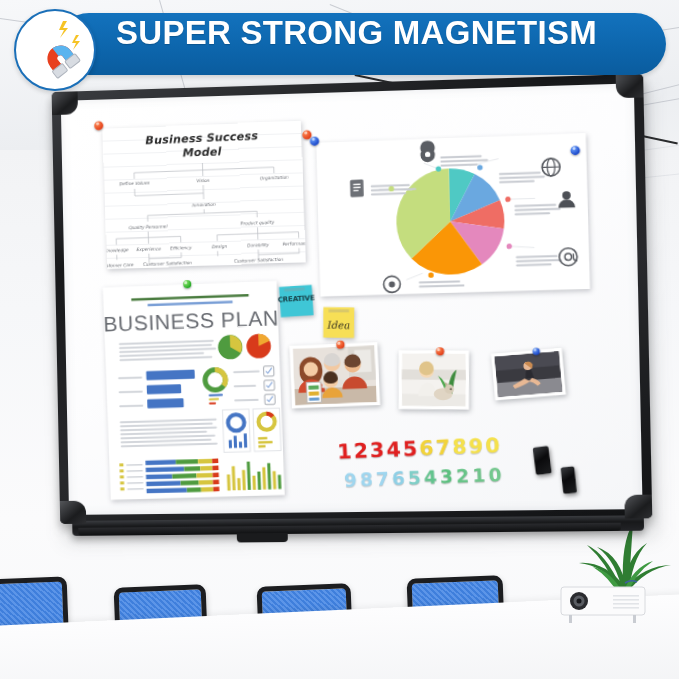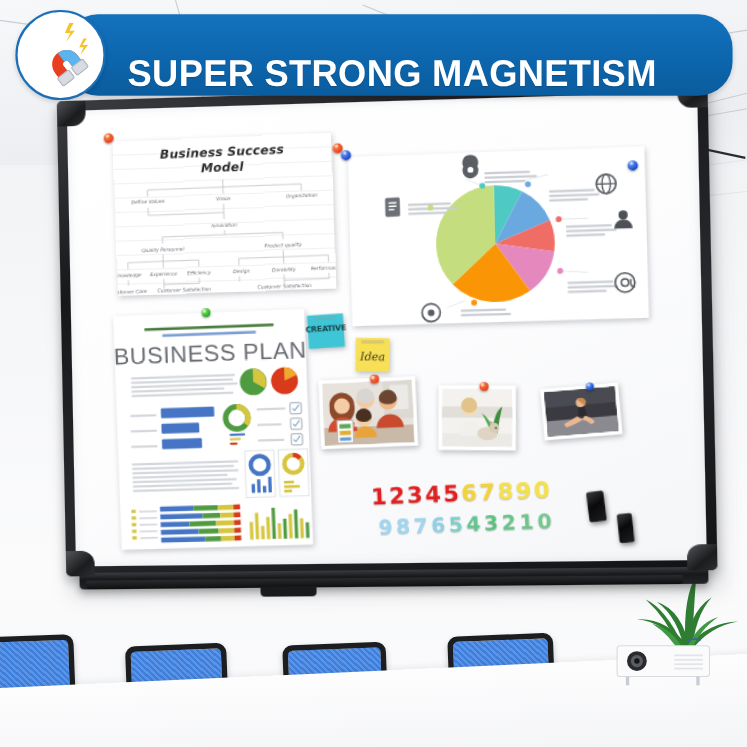--- a/index.html
+++ b/index.html
@@ -12,23 +12,23 @@
 
   
   .ceiling{position:absolute;left:0;top:0;width:679px;height:300px;
     background:linear-gradient(175deg,#f7f8fa 0%,#eceef1 42%,#f4f5f7 70%,#fafbfc 100%);}
   .ceil-line{position:absolute;background:#c9ccd2;transform-origin:left top;}
   .wall{position:absolute;left:0;top:150px;width:679px;height:529px;
     background:linear-gradient(180deg,#f2f3f5 0%,#f6f7f9 30%,#fbfbfc 70%,#f7f8fa 100%);}
   .wall-seam{position:absolute;background:#e3e5e9;height:1px;}
 
   
-  .banner{position:absolute;left:58px;top:13px;width:608px;height:74px;
+  .banner{position:absolute;left:58px;top:13px;width:608px;height:62px;
     background:linear-gradient(180deg,#1372bd 0%,#0d66ad 55%,#0a5c9e 100%);
-    border-radius:31px;display:flex;align-items:flex-end;
+    border-radius:31px;display:flex;align-items:flex-start;
     box-shadow:0 2px 5px rgba(0,0,0,.16);z-index:40;}
   .banner-title{color:#ffffff;font-weight:bold;font-size:34px;letter-spacing:.3px;
     margin-left:58px;white-space:nowrap;text-shadow:0 1px 1px rgba(0,0,0,.18);
     transform:scaleX(.97);transform-origin:left center;}
   .badge{position:absolute;left:14px;top:9px;width:78px;height:78px;border-radius:50%;
     background:#ffffff;border:2px solid #1a6fb8;z-index:45;
     box-shadow:0 2px 5px rgba(0,0,0,.16);}
   .badge svg{position:absolute;left:0;top:0;}
 
   

